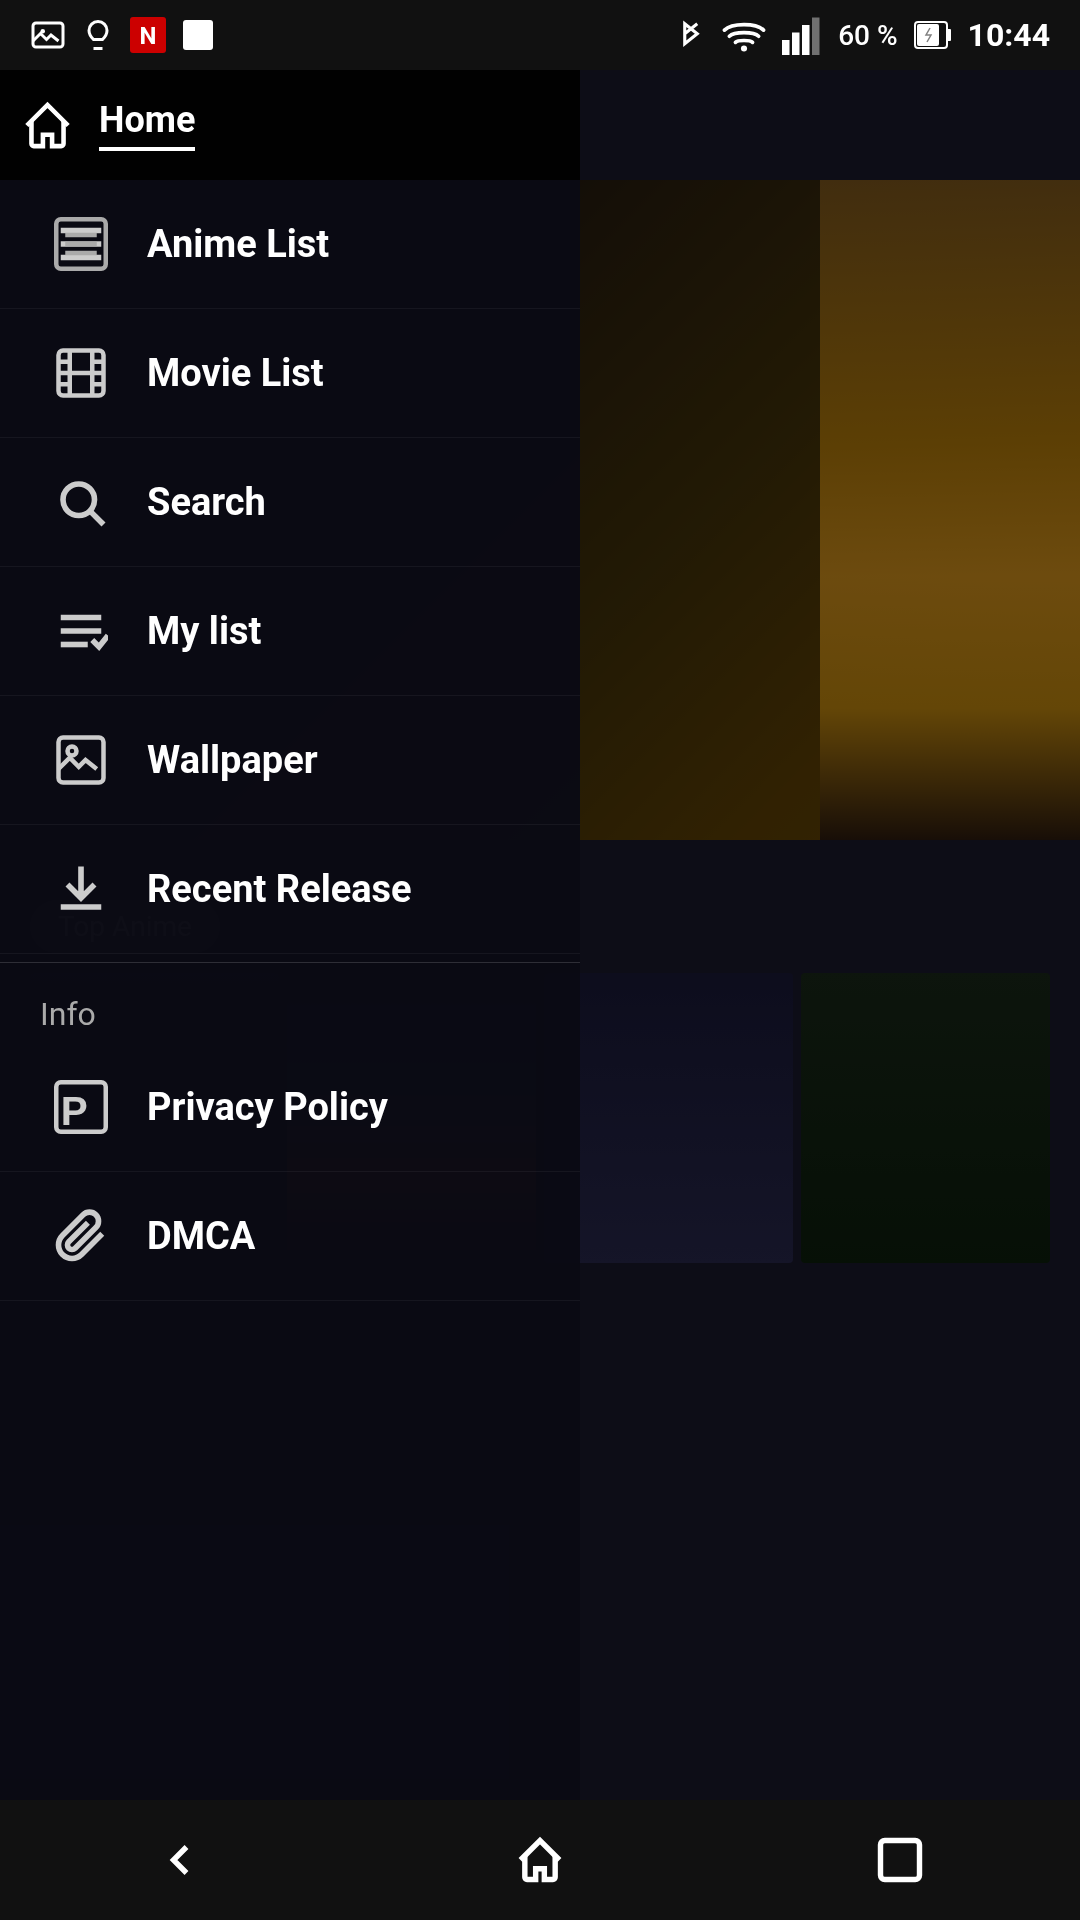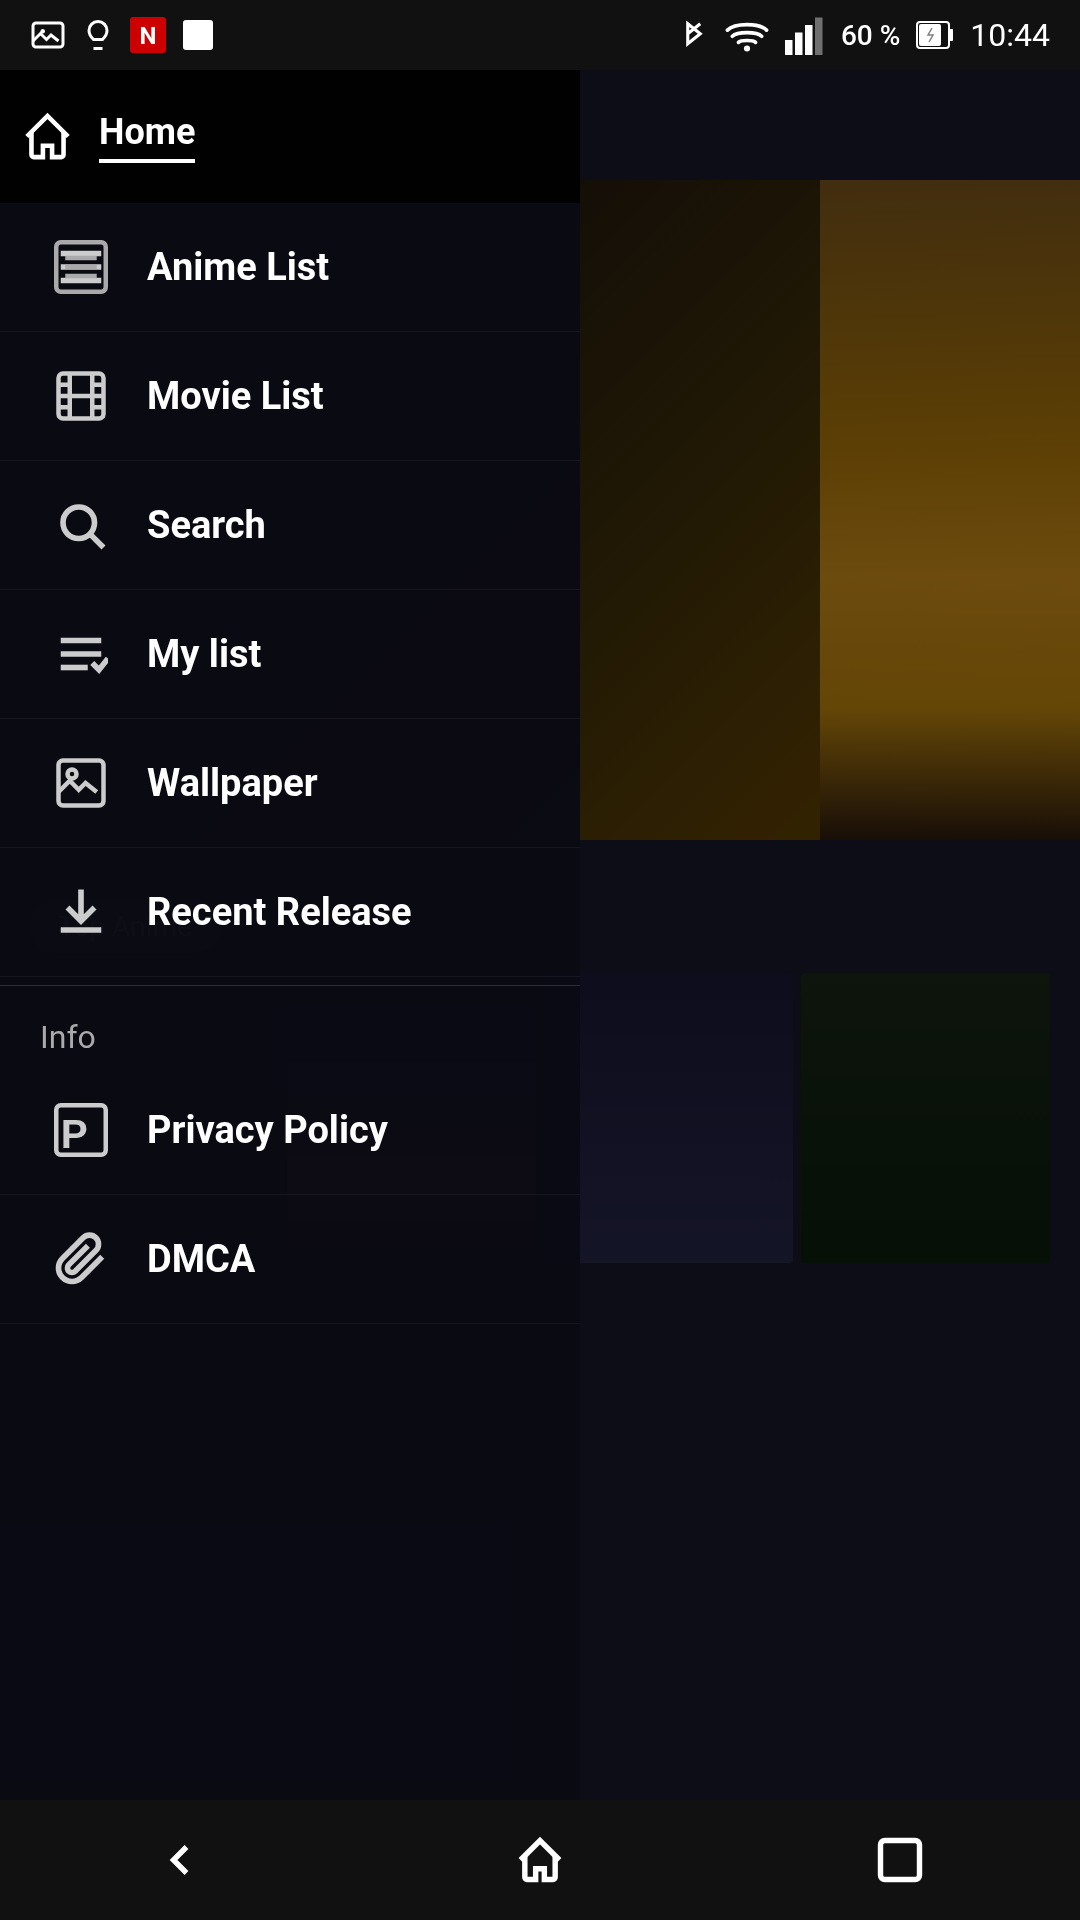--- a/index.html
+++ b/index.html
@@ -136,21 +136,21 @@
     .drawer-header {
       height: 70px;
       background: #111;
       display: flex;
       align-items: center;
       padding: 0 20px;
     }
 
     
     .drawer-nav-top {
-      height: 133px;
+      height: 110px;
       background: rgba(0,0,0,0.9);
       display: flex;
       align-items: center;
       padding: 0 20px;
       gap: 24px;
     }
     .drawer-nav-home-icon {
       width: 55px;
       height: 55px;
       color: #fff;
@@ -316,21 +316,21 @@
     </svg>
 
     <span style="font-size:28px;">60 %</span>
     <svg width="38" height="28" viewBox="0 0 38 28">
       <rect x="1" y="1" width="32" height="26" rx="3" stroke="white" stroke-width="2" fill="none"></rect>
       <rect x="33" y="8" width="4" height="12" rx="1" fill="white"></rect>
       <rect x="3" y="3" width="22" height="22" rx="2" fill="white"></rect>
       <path d="M16 7 L12 14 h5 L13 21" stroke="gray" stroke-width="1.5" fill="none"></path>
     </svg>
 
-    <span style="font-size:32px; font-weight:400;">10:44</span>
+    <span style="font-size:32px; font-weight:700;">10:44</span>
   </div>
 </div>
 
 <div class="drawer-overlay"></div>
 
 <div class="drawer">
 
   <div class="drawer-header"></div>
 
   <div class="drawer-nav-top">

